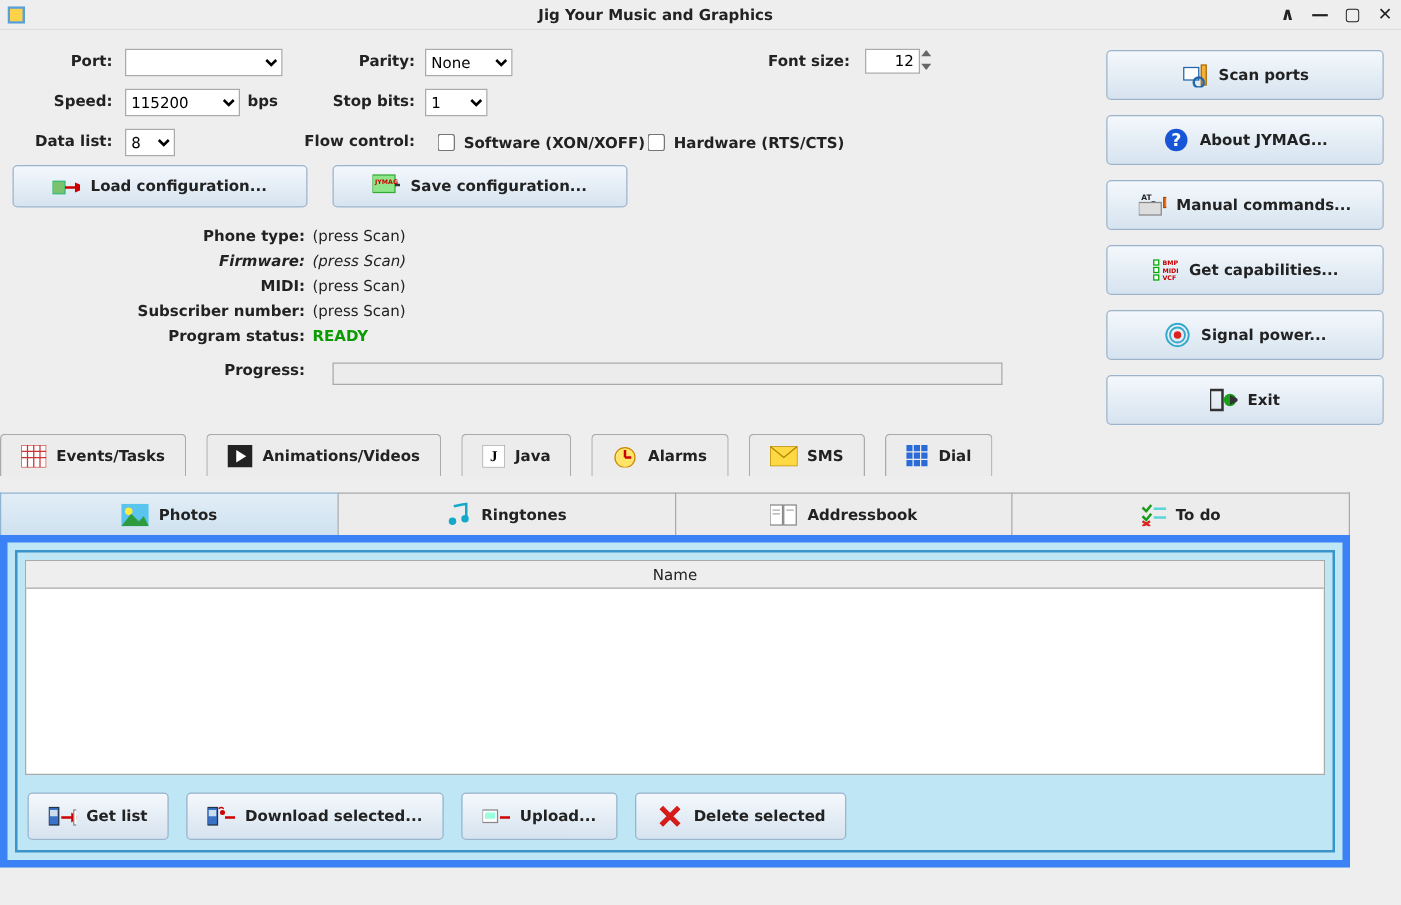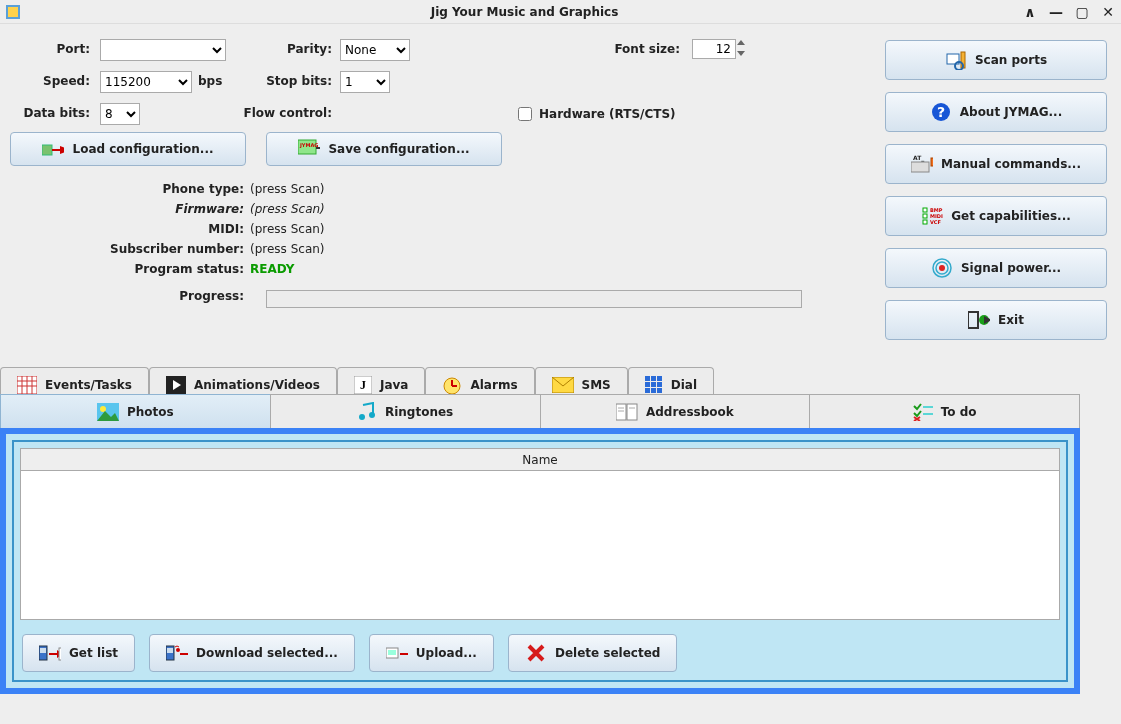--- a/index.html
+++ b/index.html
@@ -65,21 +65,21 @@
   }
   .btn .ico { width:22px; height:22px; display:inline-flex; align-items:center; justify-content:center; }
   .side-buttons { position:absolute; right:4px; top:8px; width:222px; display:flex; flex-direction:column; gap:12px;}
   .side-buttons .btn { width:100%; height:40px; }
   .info-row { position:absolute; display:flex; }
   .info-label { font-weight:bold; text-align:right; width:230px; padding-right:6px;}
   .info-val { font-weight:normal; }
   .ready { color:#0a9b00; font-weight:bold;}
   .progress { position:absolute; left:256px; top:258px; width:536px; height:18px; border:1px solid #aaa; background:#ececec; }
   
-  .tabstrip1 { position:absolute; left:0; top:343px; display:flex; gap:0; }
+  .tabstrip1 { position:absolute; left:0; top:323px; display:flex; gap:16px; }
   .tabstrip2 { position:absolute; left:0; top:370px; display:flex; width:1080px;}
   .tab {
     display:flex; align-items:center; gap:8px;
     border:1px solid #aaa; border-bottom:none;
     background:#ececec;
     padding:6px 16px;
     height:34px;
     font-weight:bold;
     border-radius:4px 4px 0 0;
   }
@@ -153,36 +153,40 @@
       <select style="position:absolute; left:90px; top:7px; width:126px;">
         <option></option>
       </select>
 
       <span class="lbl" style="left:0; top:42px; width:80px;">Speed:</span>
       <select style="position:absolute; left:90px; top:39px; width:92px;">
         <option>115200</option>
       </select>
       <span class="unit" style="left:188px; top:42px;">bps</span>
 
-      <span class="lbl" style="left:0; top:74px; width:80px;">Data bits:</span>
+      <span class="lbl" style="left:0; top:74px; width:80px;">Data list:</span>
       <select style="position:absolute; left:90px; top:71px; width:40px;">
         <option>8</option>
       </select>
 
       <span class="lbl" style="left:250px; top:10px; width:72px;">Parity:</span>
       <select style="position:absolute; left:330px; top:7px; width:70px;">
         <option>None</option>
       </select>
 
       <span class="lbl" style="left:250px; top:42px; width:72px;">Stop bits:</span>
       <select style="position:absolute; left:330px; top:39px; width:50px;">
         <option>1</option>
       </select>
 
       <span class="lbl" style="left:230px; top:74px; width:92px;">Flow control:</span>
+      <div class="chk" style="left:336px; top:72px;">
+        <input type="checkbox" style="">
+          <span>Software (XON/XOFF)</span>
+      </div>
       <div class="chk" style="left:504px; top:72px;">
         <input type="checkbox" style="">
           <span>Hardware (RTS/CTS)</span>
       </div>
 
       <span class="lbl" style="left:580px; top:10px; width:90px;">Font size:</span>
       <input type="text" class="spin" style="position: absolute; left: 682px; top: 7px; width: 44px;" value="12">
       <span style="position:absolute; left:726px; top:6px; width:12px;">
         <svg width="10" height="20">
             <polygon points="5,2 9,7 1,7" fill="#666"></polygon>

